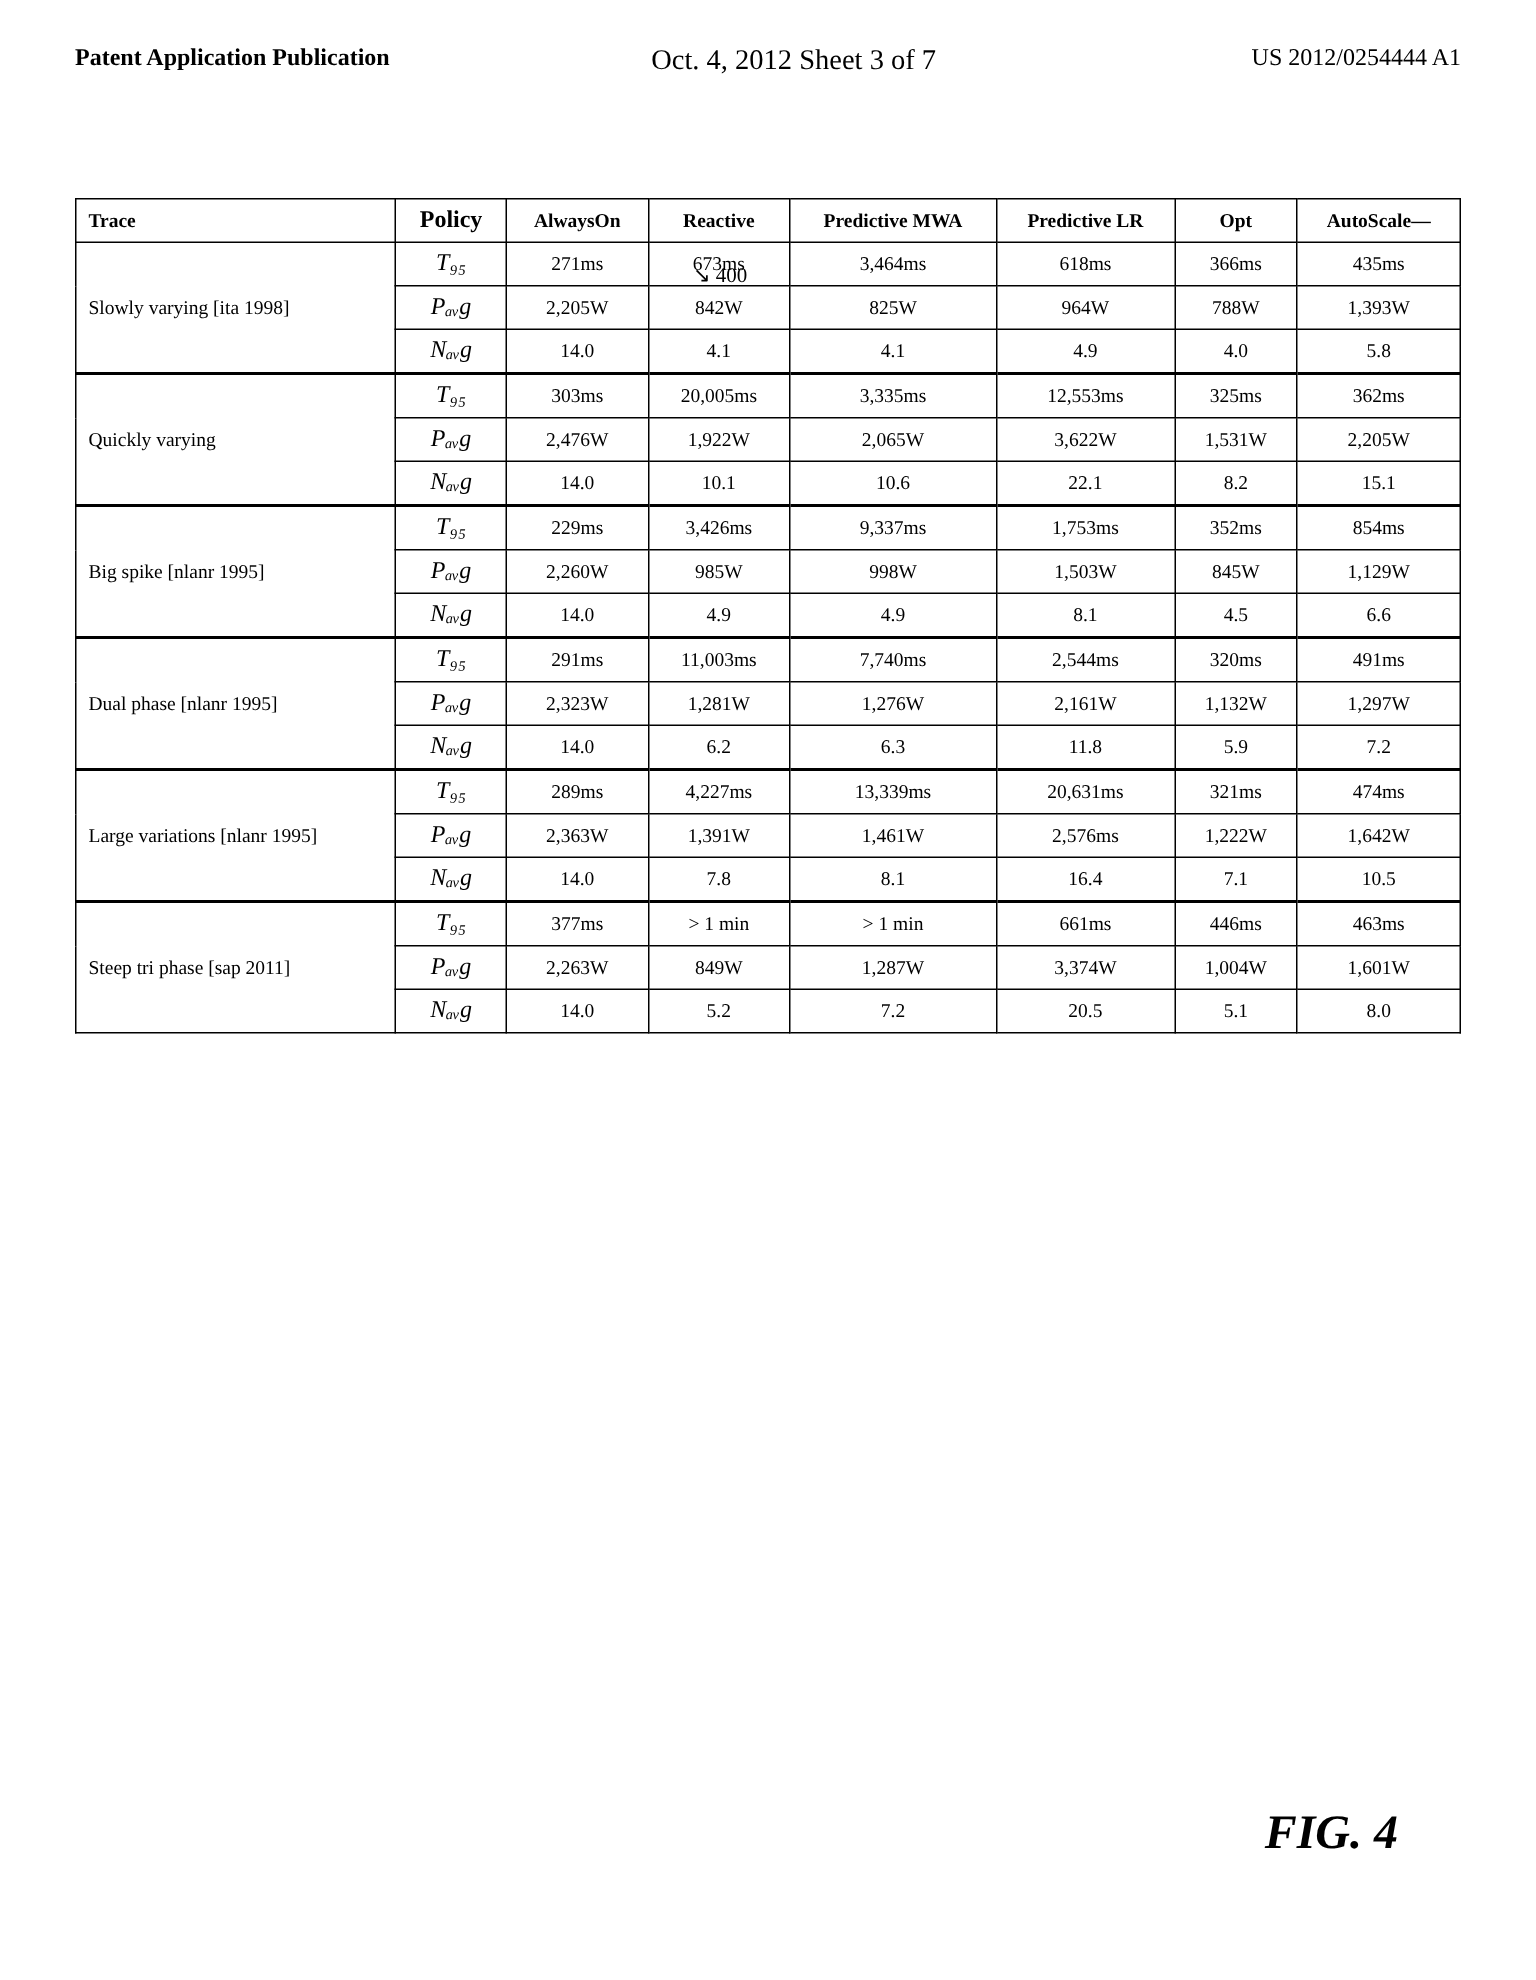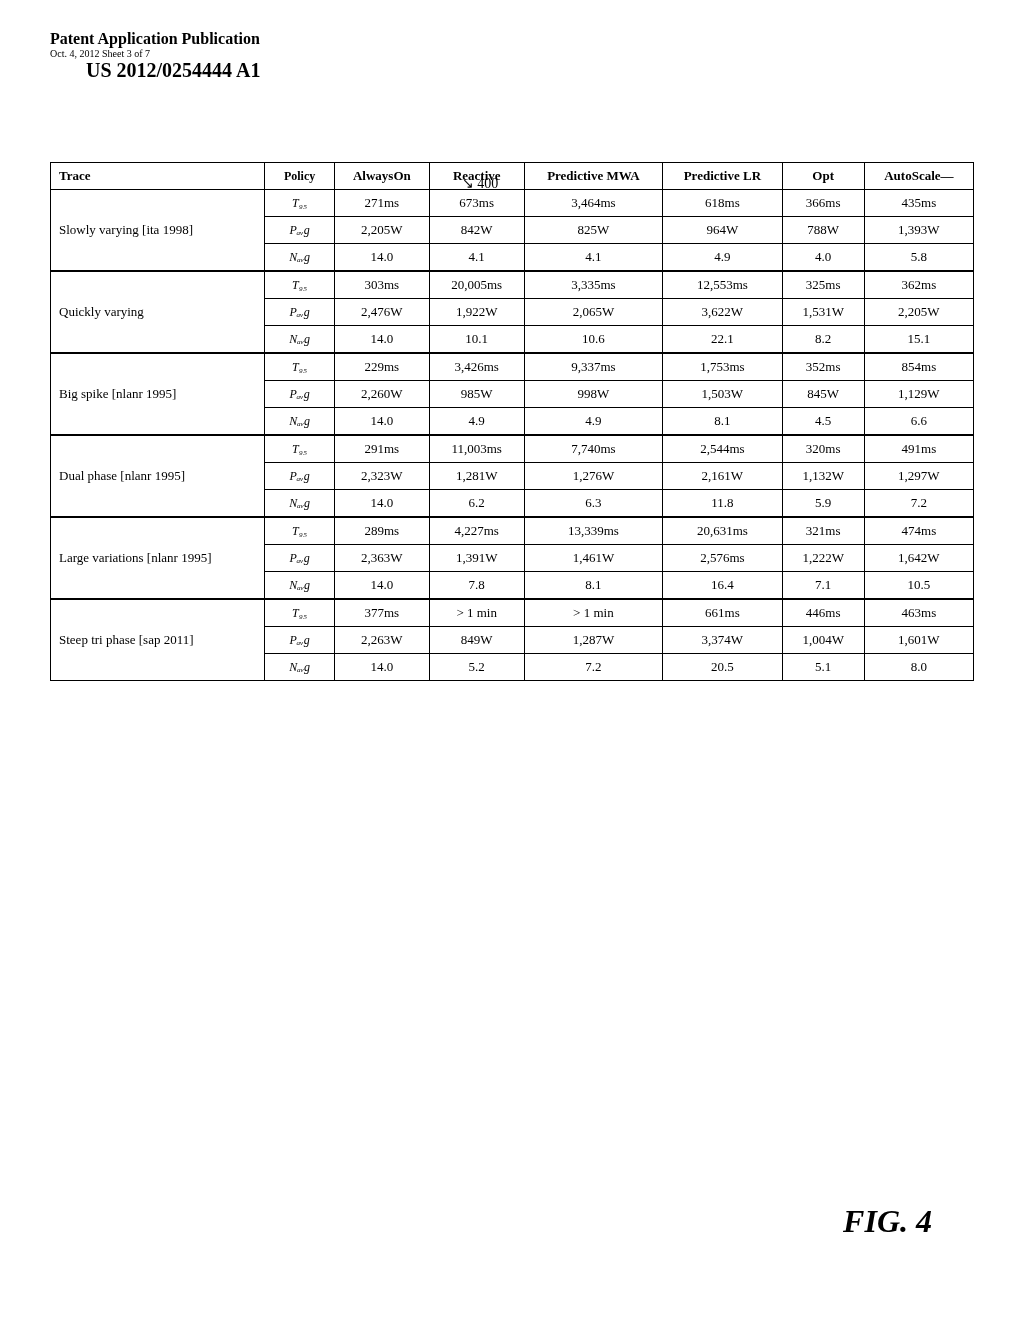--- a/index.html
+++ b/index.html
@@ -11,36 +11,35 @@
       min-height: 1320px;
       position: relative;
     }
 
     .header {
       display: flex;
       justify-content: space-between;
       align-items: flex-start;
       padding: 30px 50px 20px 50px;
       border-bottom: none;
-      flex-direction: column;
     }
 
     .header-left {
       font-size: 16px;
       font-weight: bold;
     }
 
     .header-center {
-      font-size: 10px;
+      font-size: 19px;
       text-align: right;
     }
 
     .header-right {
-      font-size: 20px;
-      font-weight: bold;
+      font-size: 16px;
+      font-weight: normal;
       margin-left: 36px;
     }
 
     .fig-label {
       position: absolute;
       right: 92px;
       bottom: 80px;
       font-size: 32px;
       font-weight: bold;
       font-style: italic;
@@ -76,21 +75,21 @@
       font-size: 13px;
     }
 
     .data-table .col-trace {
       text-align: left;
       font-size: 13px;
       min-width: 110px;
     }
 
     .data-table .col-policy {
-      font-size: 12px;
+      font-size: 16px;
       min-width: 55px;
       margin-top: 44px;
     }
 
     .data-table .col-alwayson {
       min-width: 75px;
       margin-top: 16px;
     }
 
     .data-table .col-reactive {

